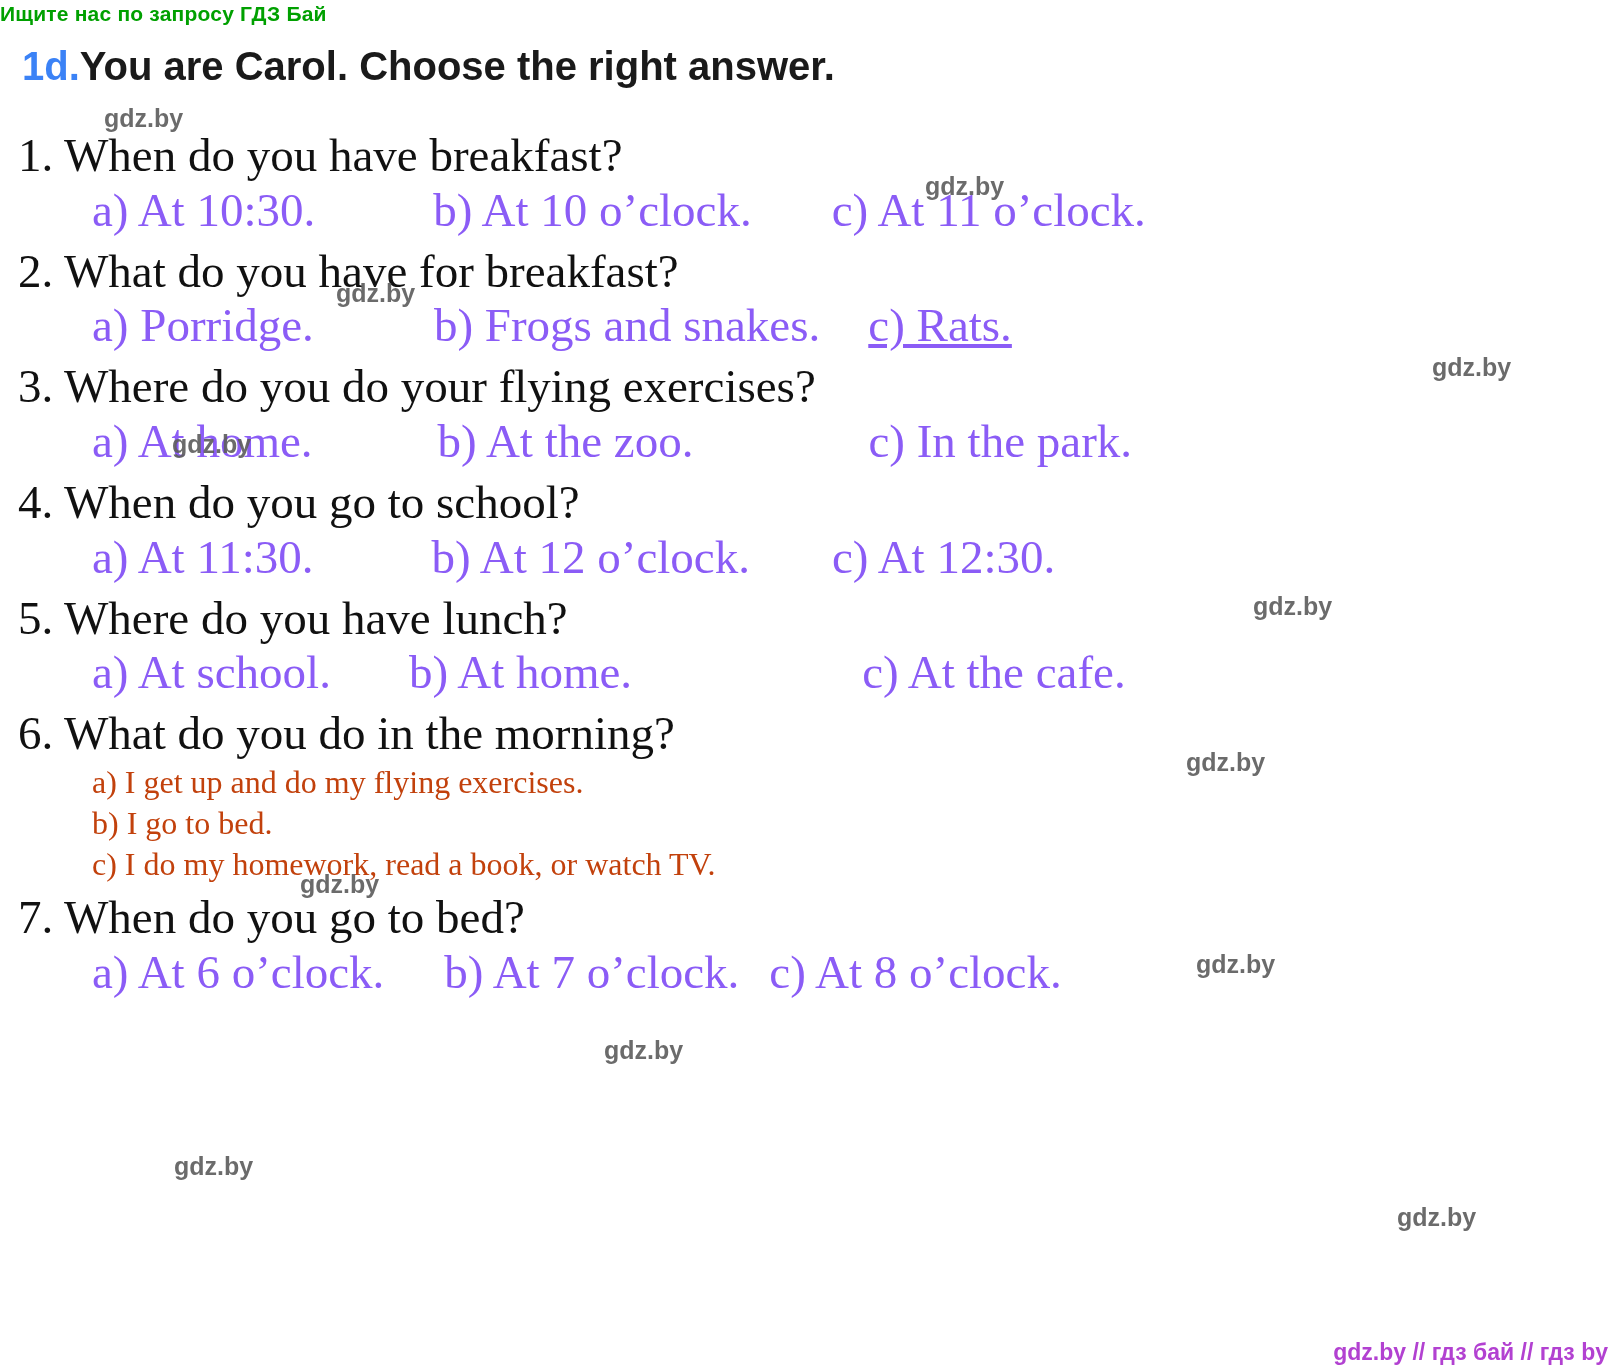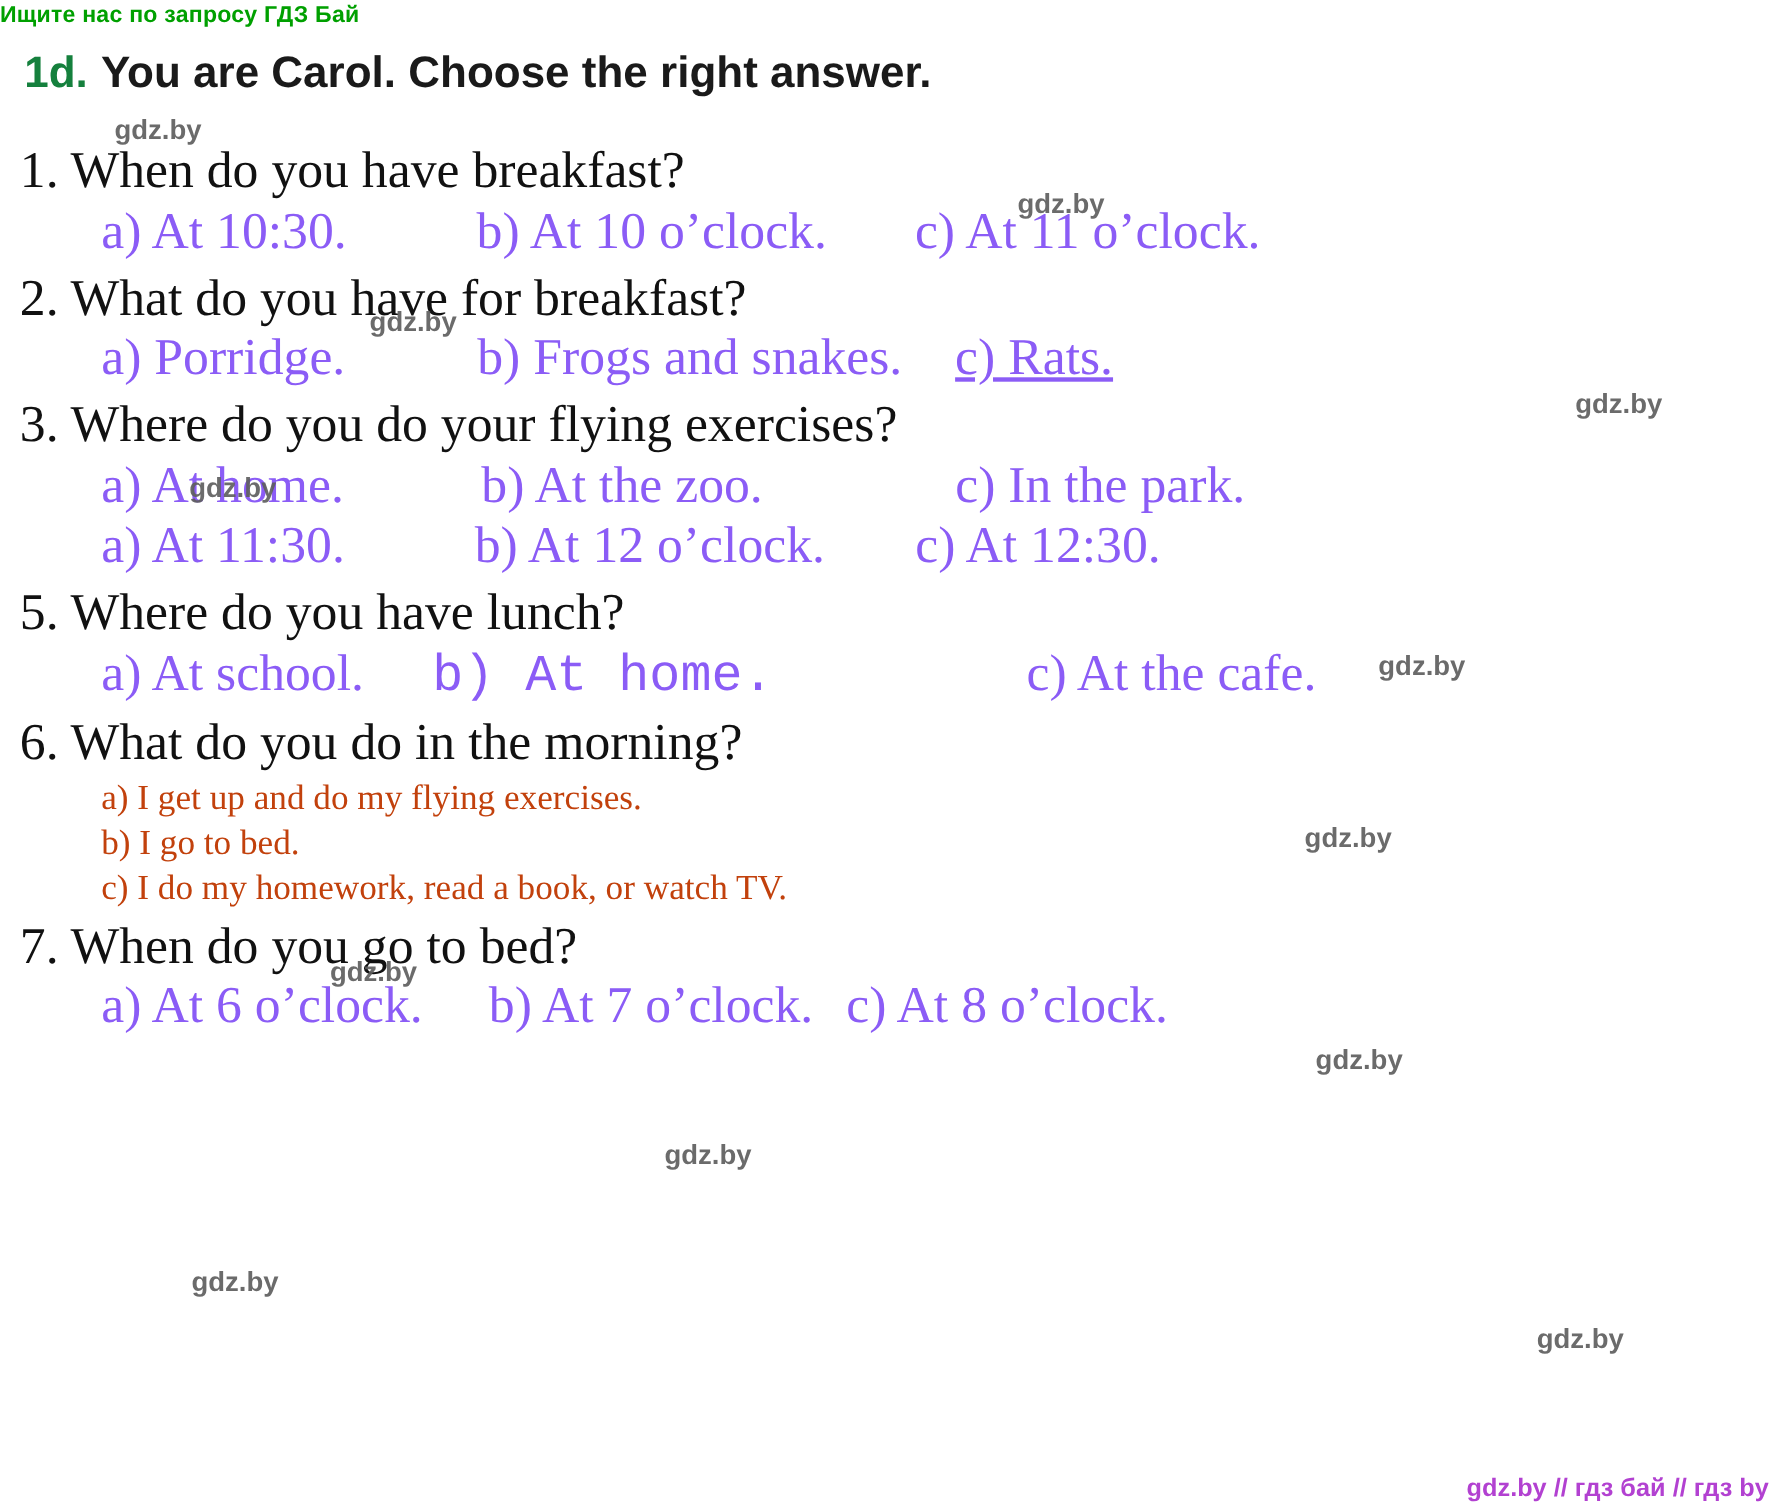--- a/index.html
+++ b/index.html
@@ -35,22 +35,21 @@
     position: absolute;
     top: 44px;
     left: 22px;
     white-space: nowrap;
     font-family: "Liberation Sans", sans-serif;
     font-weight: bold;
     font-size: 40px;
     color: #1a1a1a;
   }
   .task-num {
-    color: #15803d;
-    margin-right: 12px;
+    color: #3b82f6;
   }
   .content {
     position: absolute;
     top: 120px;
     left: 18px;
     width: 1580px;
   }
   .q-row {
     font-size: 47px;
     line-height: 1.06;
@@ -114,23 +113,24 @@
     <span class="task-num">1d.</span><span>You are Carol. Choose the right answer.</span>
   </div>
 
   <div class="content" id="content">
       <div class="q-row"><span class="q-num">1.</span><span>When do you have breakfast?</span></div>
       <div class="opt-row"><span class="opt">a) At 10:30.</span><span class="opt" style="margin-left: 118px;">b) At 10 o’clock.</span><span class="opt" style="margin-left: 80px;">c) At 11 o’clock.</span></div>
       <div class="q-row"><span class="q-num">2.</span><span>What do you have for breakfast?</span></div>
       <div class="opt-row"><span class="opt">a) Porridge.</span><span class="opt" style="margin-left: 120px;">b) Frogs and snakes.</span><span class="opt" style="margin-left: 48px; text-decoration: underline;">c) Rats.</span></div>
       <div class="q-row"><span class="q-num">3.</span><span>Where do you do your flying exercises?</span></div>
       <div class="opt-row"><span class="opt">a) At home.</span><span class="opt" style="margin-left: 125px;">b) At the zoo.</span><span class="opt" style="margin-left: 175px;">c) In the park.</span></div>
+      <div class="q-row"><span class="q-num">4.</span><span>When do you go to school?</span></div>
       <div class="opt-row"><span class="opt">a) At 11:30.</span><span class="opt" style="margin-left: 118px;">b) At 12 o’clock.</span><span class="opt" style="margin-left: 82px;">c) At 12:30.</span></div>
       <div class="q-row"><span class="q-num">5.</span><span>Where do you have lunch?</span></div>
-      <div class="opt-row"><span class="opt">a) At school.</span><span class="opt" style="margin-left: 62px; font-family: Liberation Mono, monospace;">b) At home.</span><span class="opt" style="margin-left: 230px; text-align: right;">c) At the cafe.</span></div>
+      <div class="opt-row"><span class="opt">a) At school.</span><span class="opt" style="margin-left: 78px;">b) At home.</span><span class="opt" style="margin-left: 230px; text-align: right;">c) At the cafe.</span></div>
       <div class="q-row"><span class="q-num">6.</span><span>What do you do in the morning?</span></div>
       <div class="opt-stack">a) I get up and do my flying exercises.</div>
       <div class="opt-stack">b) I go to bed.</div>
       <div class="opt-stack">c) I do my homework, read a book, or watch TV.</div>
       <div class="q-row"><span class="q-num">7.</span><span>When do you go to bed?</span></div>
       <div class="opt-row"><span class="opt">a) At 6 o’clock.</span><span class="opt" style="margin-left: 60px;">b) At 7 o’clock.</span><span class="opt" style="margin-left: 30px;">c) At 8 o’clock.</span></div>
     </div>
 
   <div id="watermark-layer">
       <div class="wm" style="left: 104px; top: 104px;">gdz.by</div>

